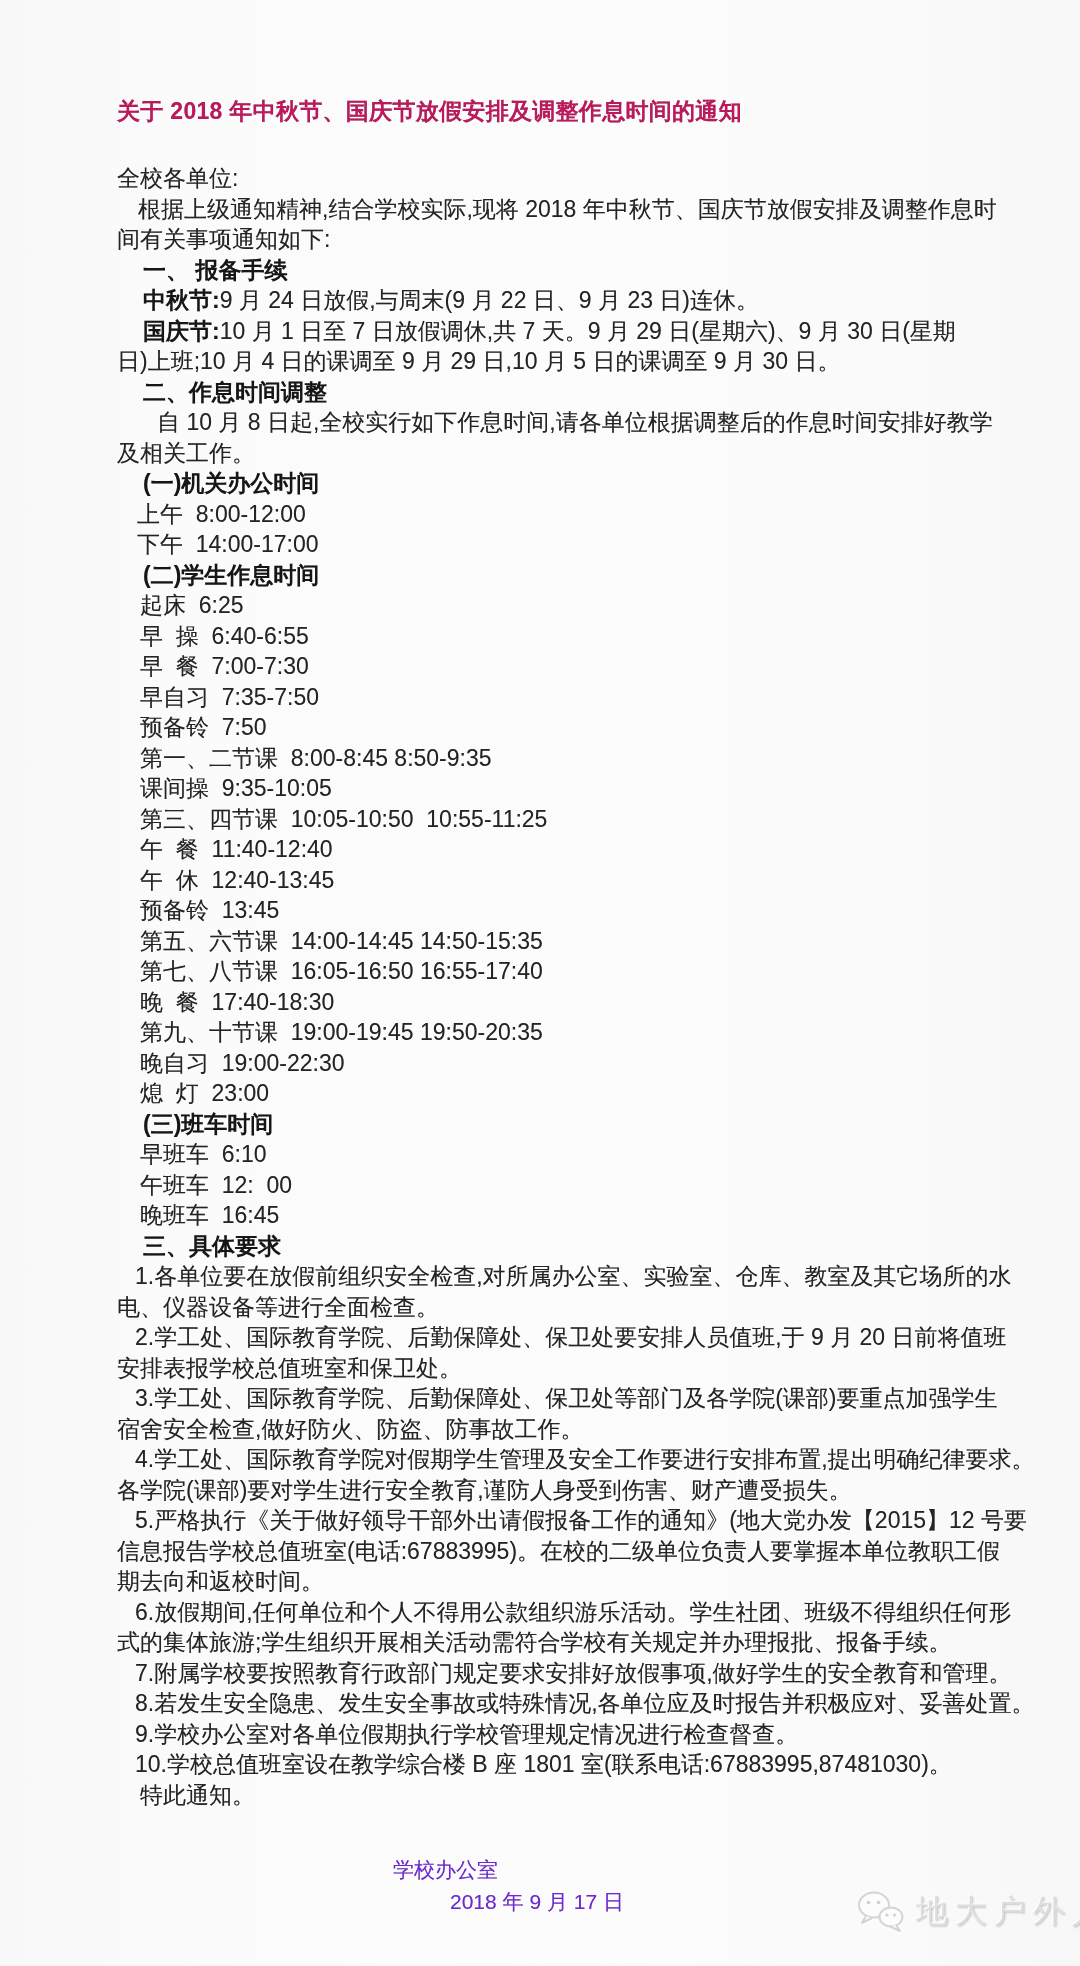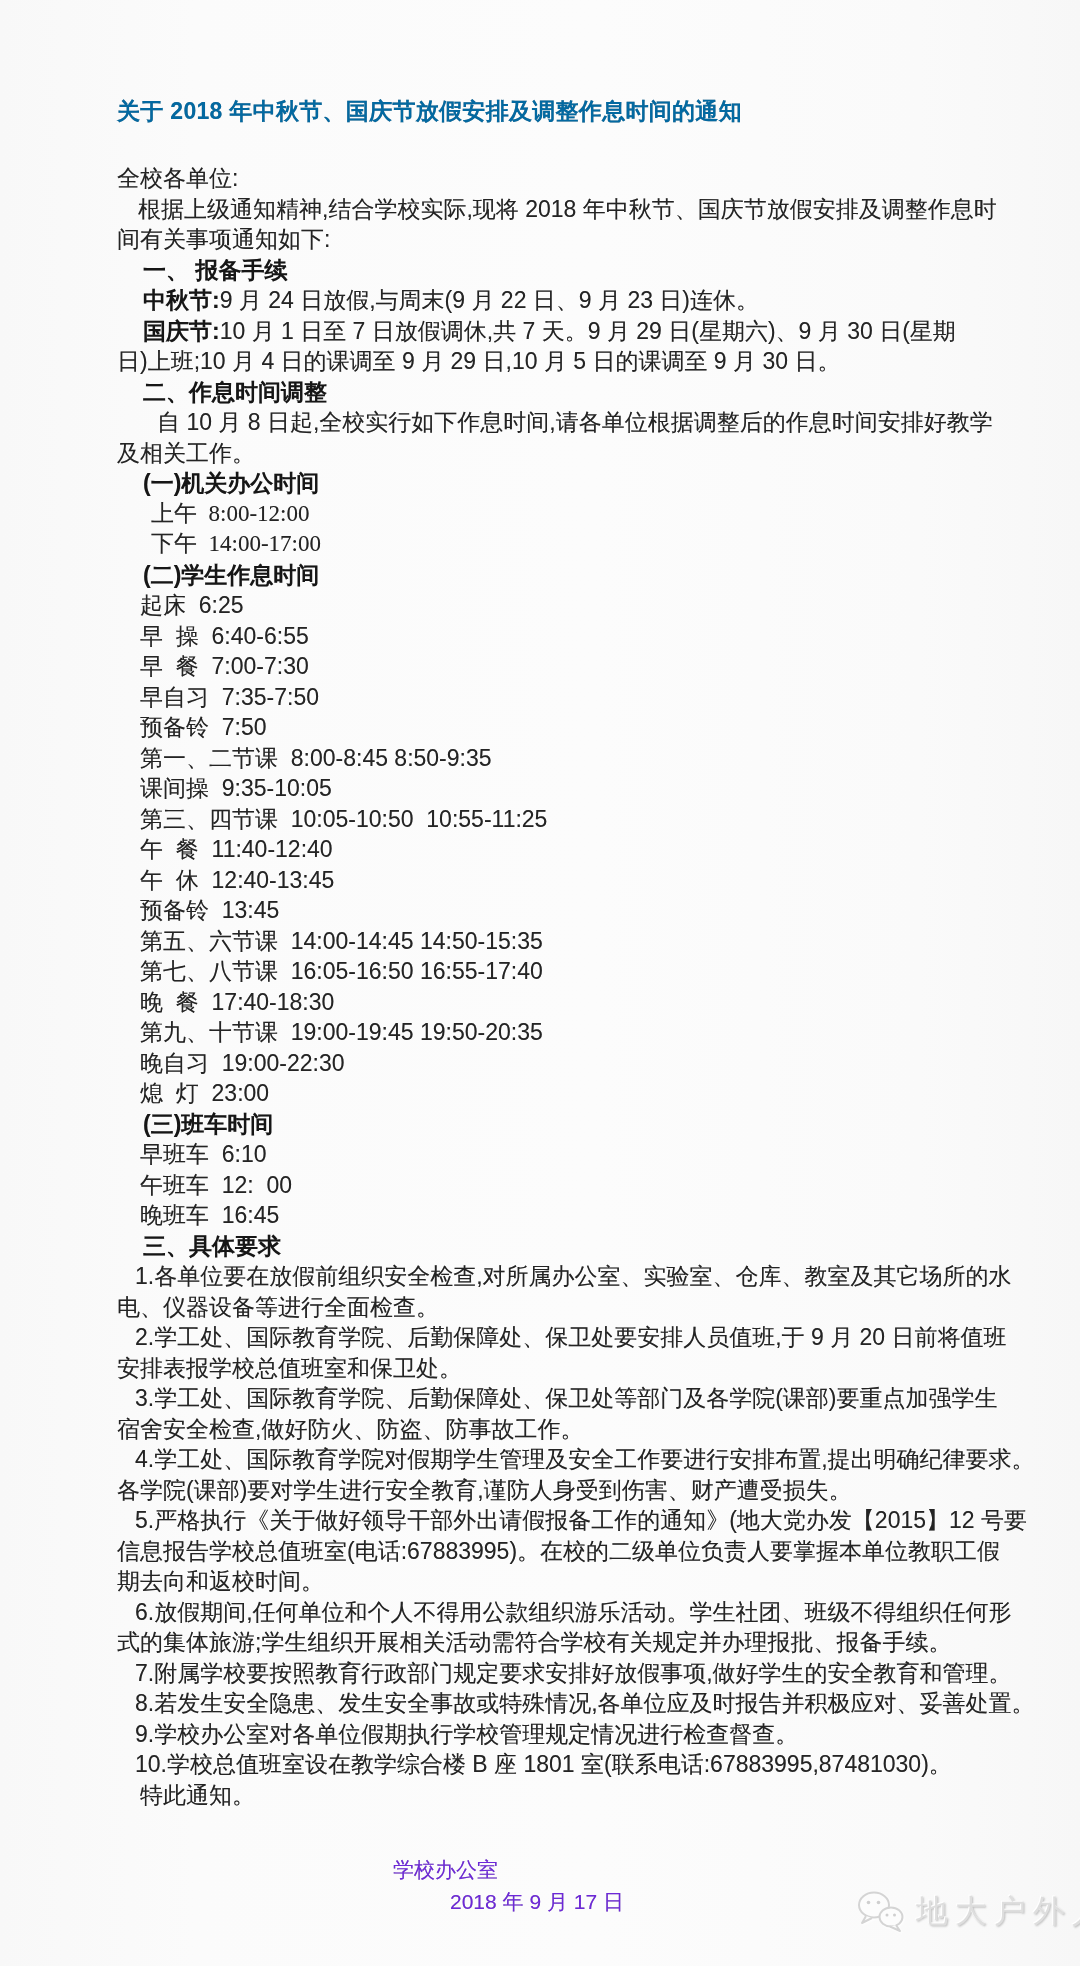--- a/index.html
+++ b/index.html
@@ -5,37 +5,37 @@
   html,body{margin:0;padding:0;}
   body{
     width:1080px;height:1966px;position:relative;overflow:hidden;
     background:linear-gradient(90deg,#f8f8f8 0%,#fbfbfb 18%,#fcfcfc 55%,#fafafa 85%,#f7f7f7 100%);
     font-family:"Liberation Sans",sans-serif;
     color:#222;
     -webkit-font-smoothing:antialiased;
   }
   .page-title{
     position:absolute;left:117px;top:96px;
-    font-size:23px;font-weight:700;color:#0369a1;
+    font-size:23px;font-weight:700;color:#be185d;
     white-space:pre;letter-spacing:0.3px;
     text-shadow:0 0 0.6px rgba(0,0,0,.35);
   }
   .doc-lines{
     position:absolute;left:117px;top:163px;width:860px;
     font-size:23px;line-height:30.5px;color:#242424;
     text-shadow:0 0 0.6px rgba(0,0,0,.28);
   }
   .ln{white-space:pre;height:30.5px;}
   .ln b{font-weight:700;color:#161616;text-align:right;}
   .s-margin{margin-left:0;}
   .s-para  {margin-left:21px;}
   .s-para2 {margin-left:40px;}
   .s-sec   {margin-left:26px;font-weight:700;color:#161616;}
   .s-lab   {margin-left:26px;}
-  .s-off   {margin-left:34px;font-family:Liberation Serif, serif;}
+  .s-off   {margin-left:20px;}
   .s-sch   {margin-left:23px;}
   .s-item  {margin-left:18px;}
   .s-close {margin-left:23px;}
   .sign-line{
     position:absolute;font-size:21px;color:#6d28d9;white-space:pre;
     text-shadow:0 0 0.6px rgba(0,0,0,.28);
   }
   #signature{left:393px;top:1856px;}
   #sign-date{left:450px;top:1888px;}
   .watermark{

